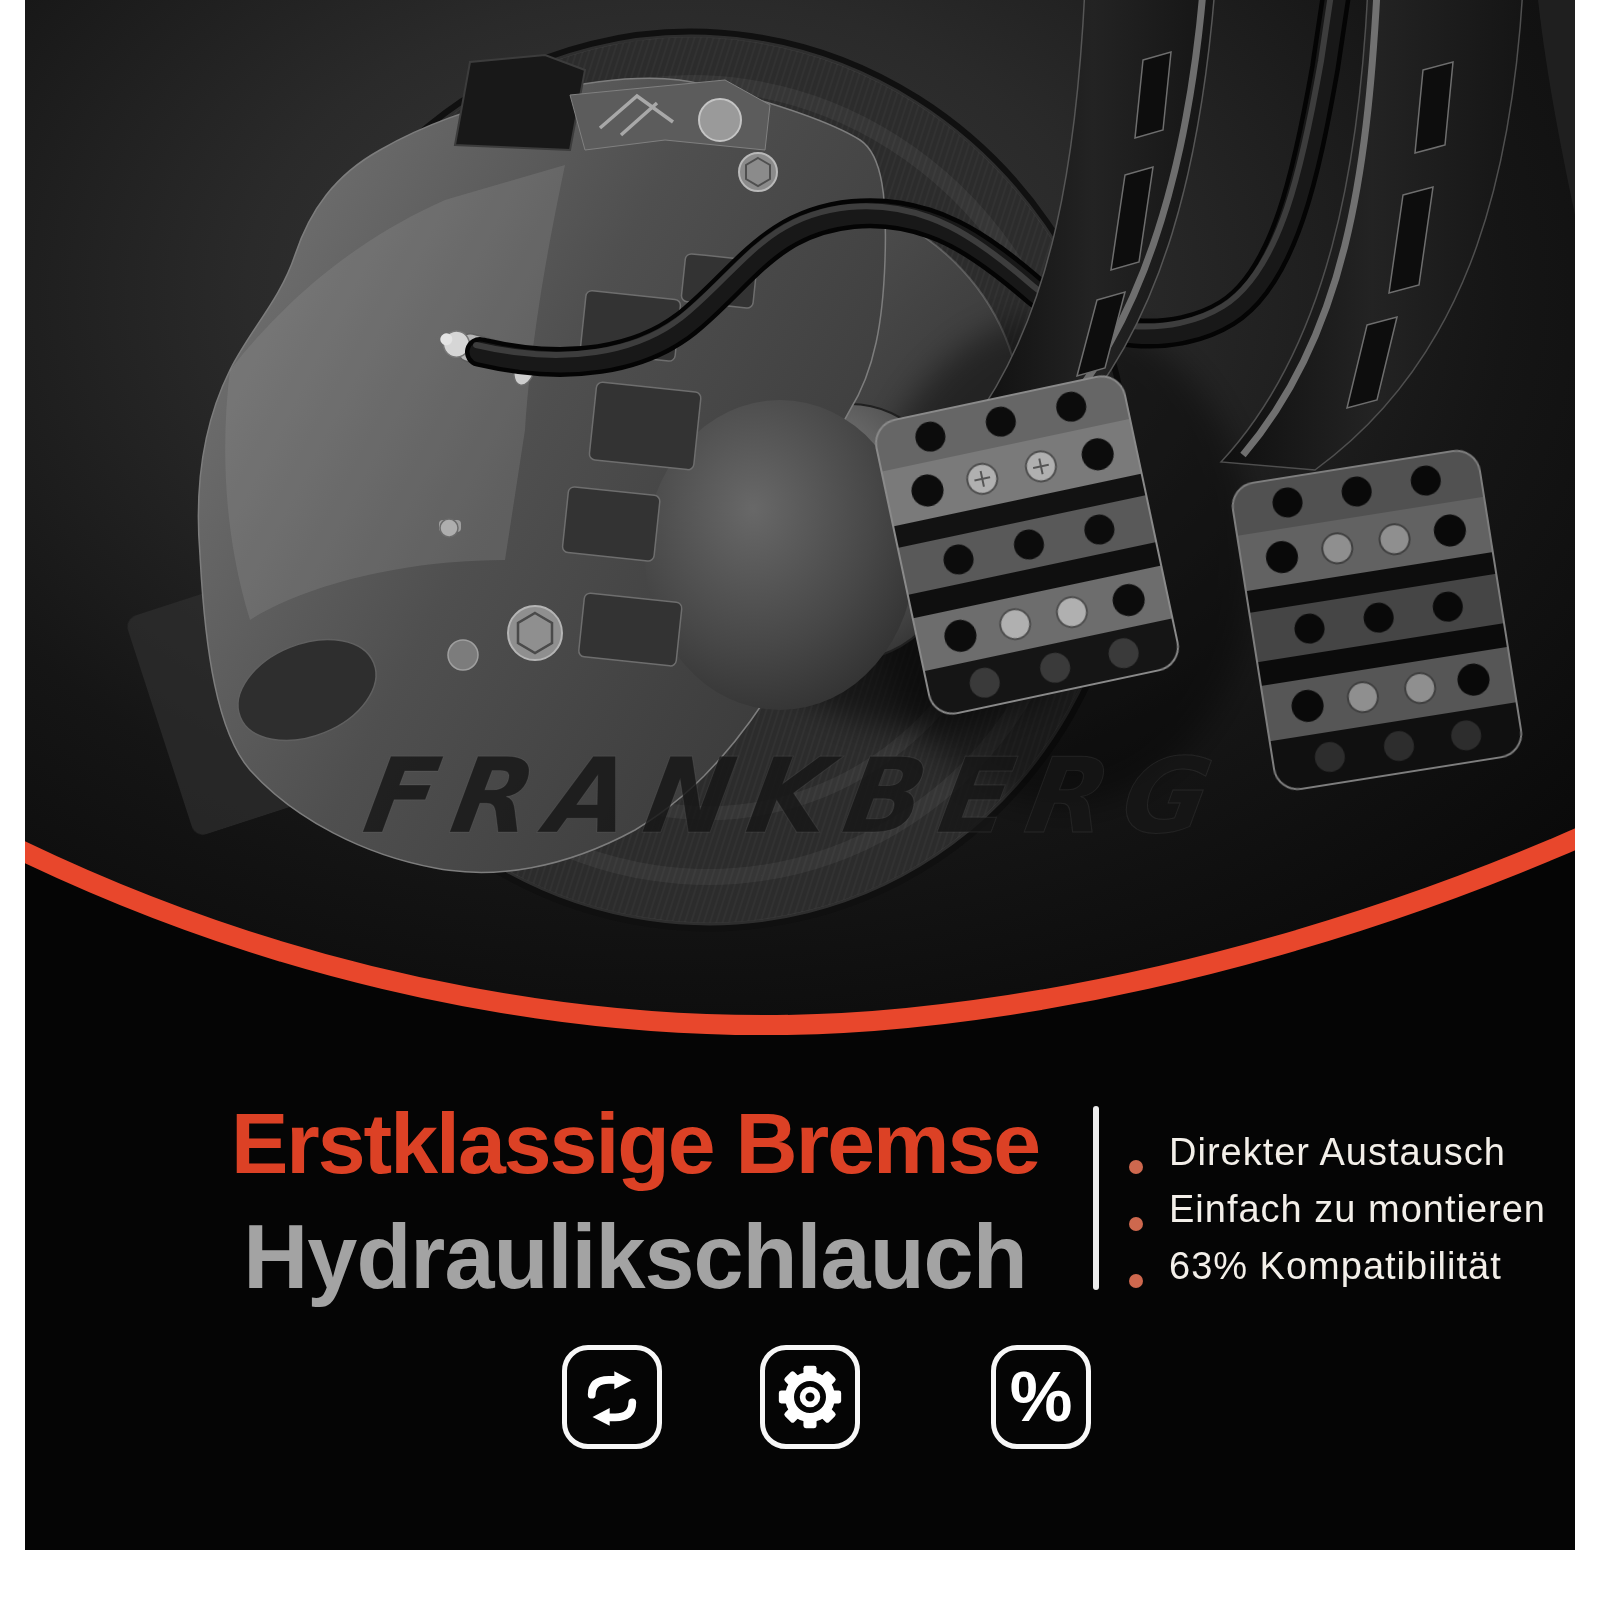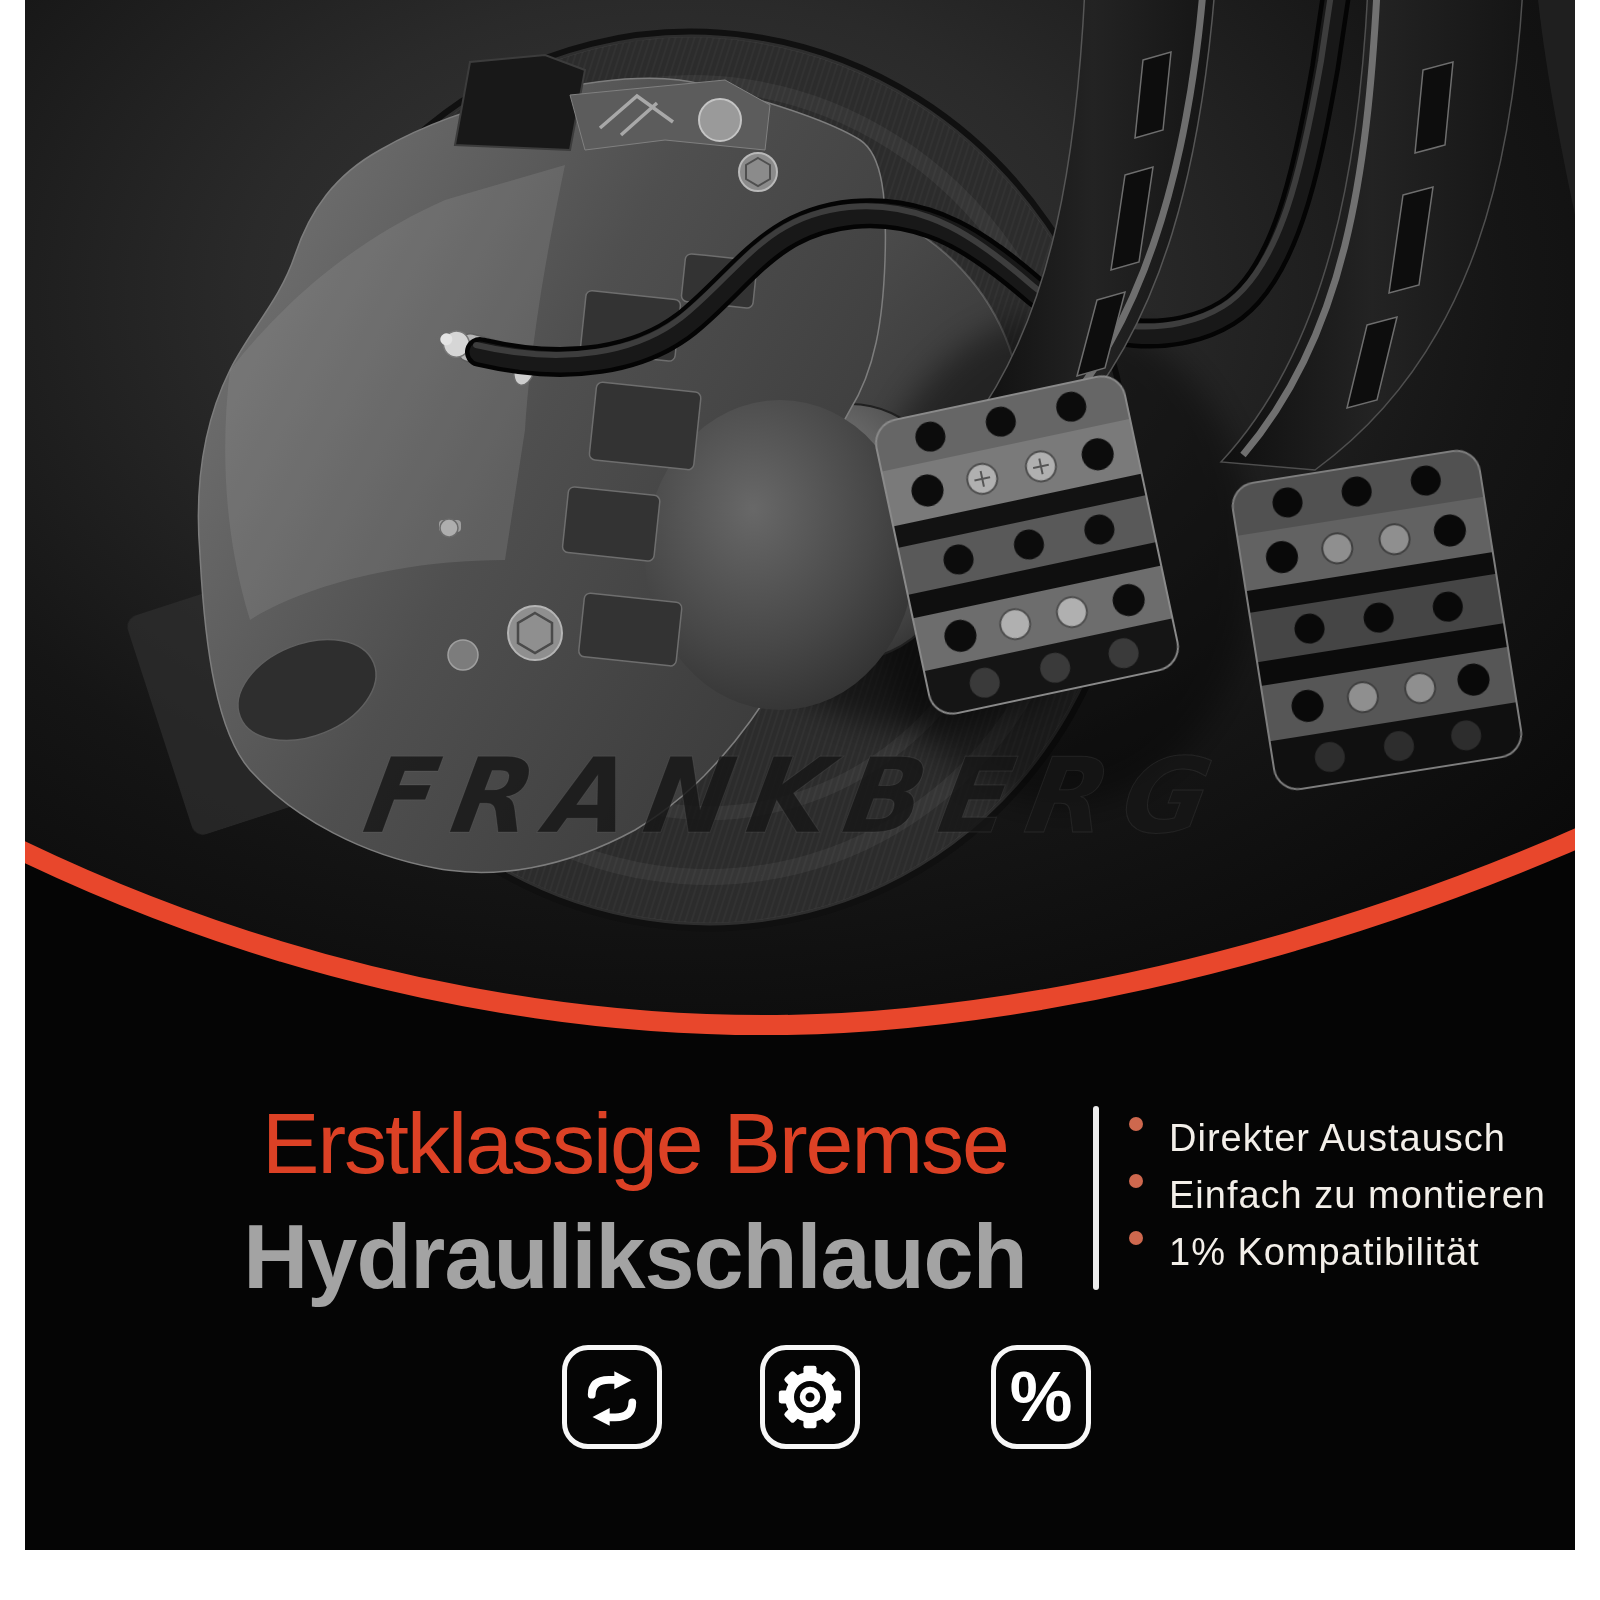--- a/index.html
+++ b/index.html
@@ -1,24 +1,24 @@
 <!DOCTYPE html>
 <html><head>
 <meta charset="utf-8">
 <style>
   html,body{margin:0;padding:0;width:1600px;height:1600px;overflow:hidden;background:#ffffff;
     font-family:"Liberation Sans", sans-serif;}
   .canvas{position:absolute;left:25px;top:0;width:1550px;height:1550px;background:#050505;overflow:hidden;}
   .photo-svg{position:absolute;left:0;top:0;}
   .headline{position:absolute;left:90px;width:1040px;text-align:center;color:#fff;}
-  #hl1{top:1100px;font-size:86px;font-weight:normal;letter-spacing:-2px;line-height:1;}
+  #hl1{top:1100px;font-size:86px;font-weight:bold;letter-spacing:-2px;line-height:1;}
   #hl2{top:1212px;font-size:90px;font-weight:bold;letter-spacing:-1px;line-height:1;color:#a3a3a3;}
   .divider{position:absolute;left:1068px;top:1106px;width:6px;height:184px;background:#ededed;border-radius:3px;}
   .features{position:absolute;left:1104px;top:1117px;}
-  .feature-row{display:flex;align-items:flex-start;height:57px;}
+  .feature-row{display:flex;align-items:flex-end;height:57px;}
   .bullet{width:14px;height:14px;border-radius:50%;margin-right:26px;flex:0 0 auto;}
   .feature-label{font-size:38px;font-weight:400;color:#f3efe9;letter-spacing:1px;white-space:nowrap;}
   .icon-card{position:absolute;top:1345px;width:100px;height:104px;border:5px solid #f7f7f7;
     border-radius:26px;box-sizing:border-box;display:flex;align-items:center;justify-content:center;}
   #icon-card-1{left:537px;} #icon-card-2{left:735px;} #icon-card-3{left:966px;}
 </style>
 </head>
 <body>
 
 <div class="canvas">
@@ -264,21 +264,21 @@
     <div class="feature-row">
       <span class="bullet" style="background:#CE684E;"></span>
       <span class="feature-label">Direkter Austausch</span>
     </div>
     <div class="feature-row">
       <span class="bullet" style="background:#CE684E;"></span>
       <span class="feature-label">Einfach zu montieren</span>
     </div>
     <div class="feature-row">
       <span class="bullet" style="background:#CE684E;"></span>
-      <span class="feature-label">1% Kompatibilität</span>
+      <span class="feature-label">63% Kompatibilität</span>
     </div>
   </div>
 
   <div class="icon-card" id="icon-card-1">
     <svg width="78" height="78" viewBox="0 0 100 100">
       <g fill="none" stroke="#ffffff" stroke-width="10" stroke-linecap="round">
         <path d="M 24 47 C 24 33 33 28 46 28 L 55 28"></path>
         <path d="M 76 57 C 76 71 67 76 54 76 L 45 76"></path>
       </g>
       <polygon points="53,17 75,28.5 53,40" fill="#ffffff"></polygon>

